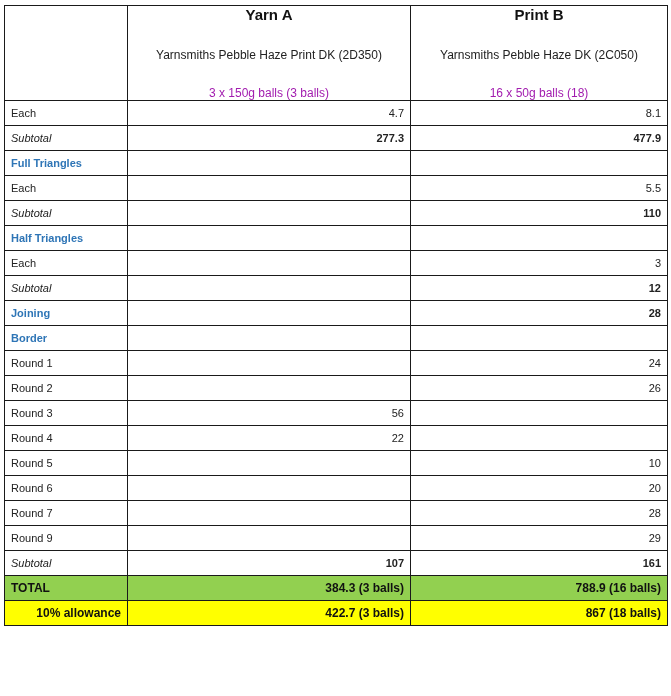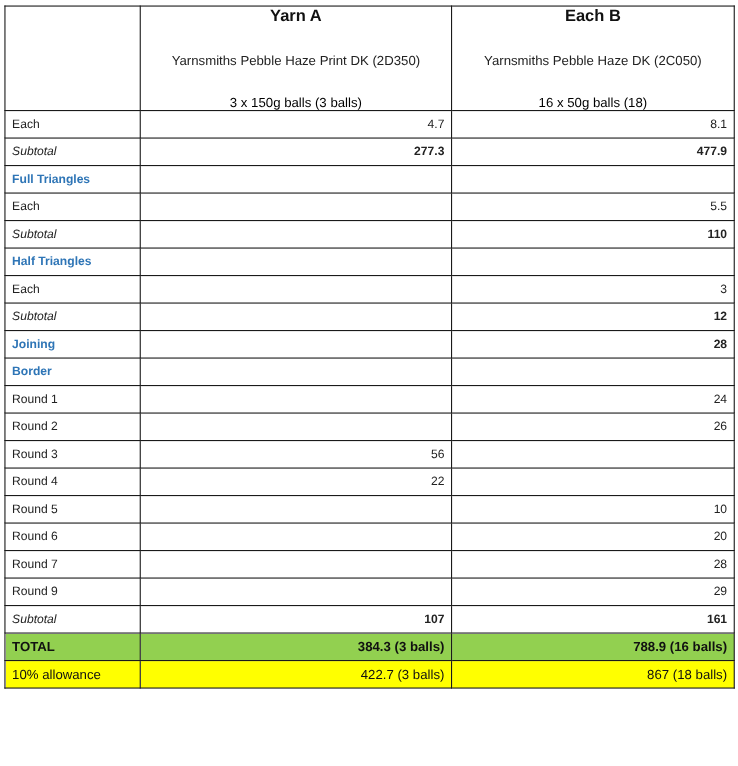--- a/index.html
+++ b/index.html
@@ -19,47 +19,47 @@
       vertical-align: middle;
       overflow: hidden;
       white-space: nowrap;
     }
     col.c1 { width: 123px; }
     col.c2 { width: 283px; }
     col.c3 { width: 257px; }
     tr.head th { height: 82px; text-align: center; font-weight: normal; padding: 0; }
     .yarn-title { font-weight: bold; font-size: 15px; color: #111; margin-bottom: 25px; }
     .yarn-desc { font-size: 12px; color: #222; margin-bottom: 24px; }
-    .yarn-balls { font-size: 12px; color: #000000; }
+    .yarn-balls { font-size: 12px; color: #a21caf; }
     .section { color: #2e75b6; font-weight: bold; }
     .italic { font-style: italic; }
     .num { text-align: right; }
     .bold { font-weight: bold; }
     tr.total td { background: #92d050; font-weight: bold; font-size: 12px; color: #111; margin-left: 24px; }
-    tr.allowance td { background: #ffff00; font-weight: normal; font-size: 12px; color: #111; }
+    tr.allowance td { background: #ffff00; font-weight: bold; font-size: 12px; color: #111; text-align: right; }
   </style>
 </head>
 <body>
 
 <table class="yarn">
   <colgroup>
       <col class="c1">
       <col class="c2">
       <col class="c3">
     </colgroup>
   <thead>
     <tr class="head">
       <th></th>
       <th>
         <div class="yarn-title">Yarn A</div>
         <div class="yarn-desc">Yarnsmiths Pebble Haze Print DK (2D350)</div>
         <div class="yarn-balls">3 x 150g balls (3 balls)</div>
       </th>
       <th>
-        <div class="yarn-title">Each B</div>
+        <div class="yarn-title">Print B</div>
         <div class="yarn-desc">Yarnsmiths Pebble Haze DK (2C050)</div>
         <div class="yarn-balls">16 x 50g balls (18)</div>
       </th>
     </tr>
   </thead>
   <tbody id="tbody">
       <tr>
         <td>Each</td>
         <td class="num">4.7</td>
         <td class="num">8.1</td>

